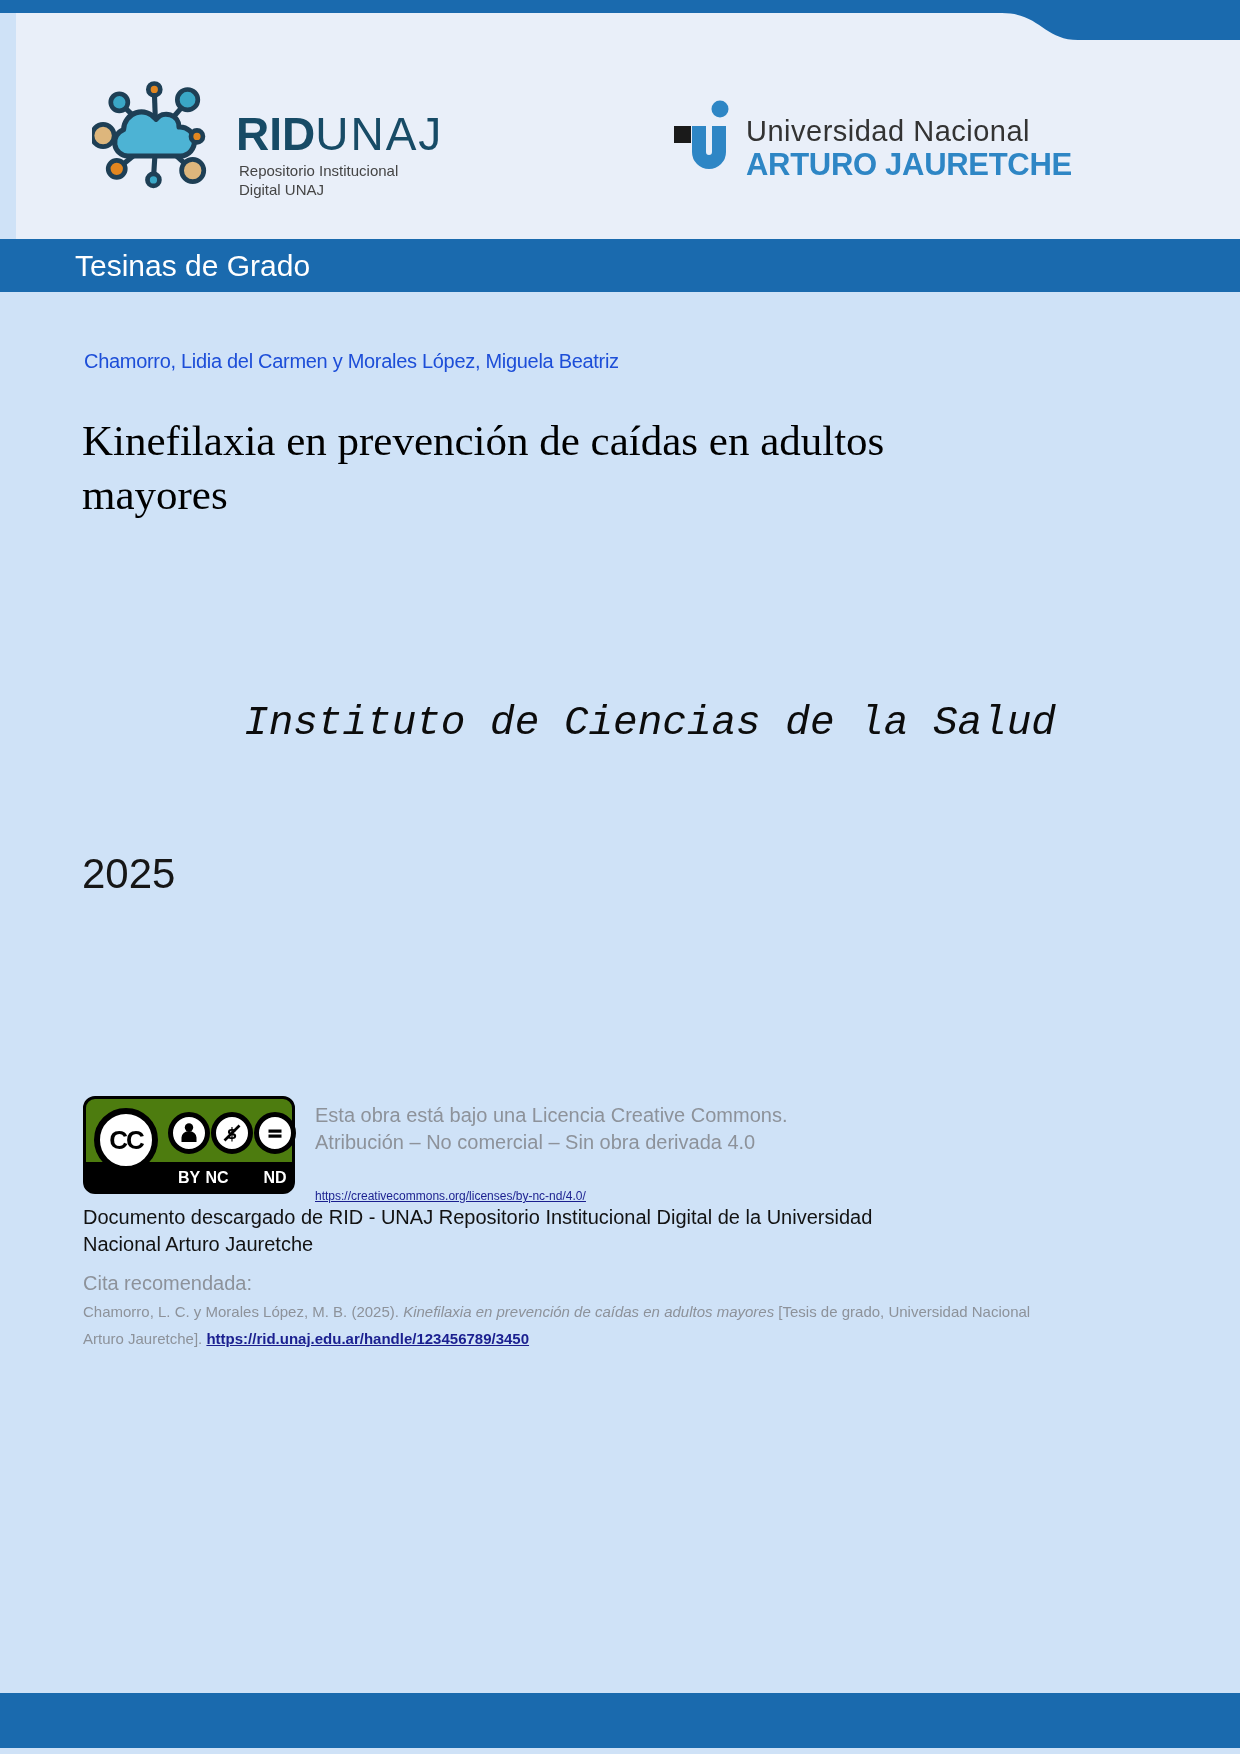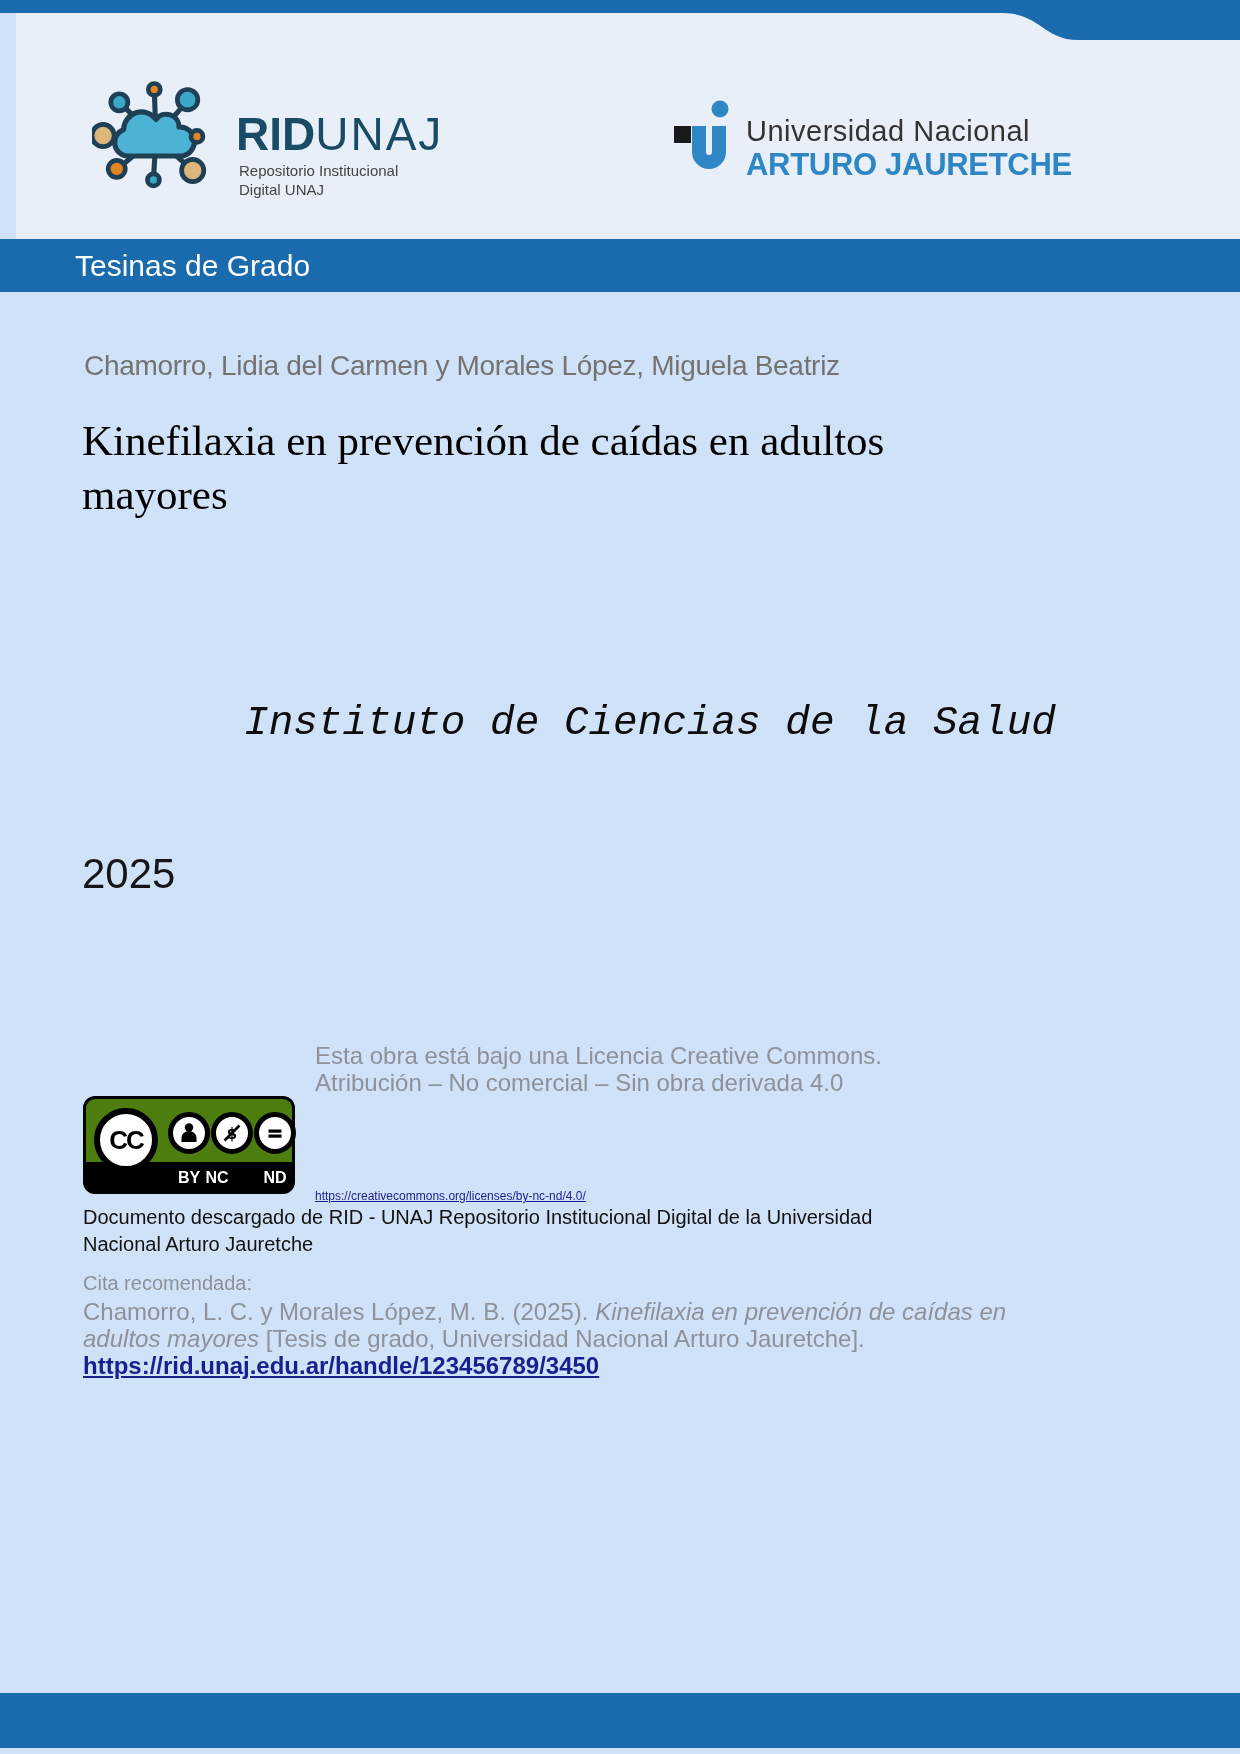--- a/index.html
+++ b/index.html
@@ -26,42 +26,42 @@
   .rid-wordmark .bold{font-weight:800;letter-spacing:0;}
   .rid-wordmark .light{font-weight:300;letter-spacing:2px;}
   .rid-tagline{position:absolute;left:223px;top:148px;font-size:15px;line-height:19px;color:#454545;font-weight:500;}
   .unaj-mark-svg{position:absolute;left:658px;top:86px;}
   .unaj-name-top{position:absolute;left:730px;top:102px;font-size:29px;color:#333;letter-spacing:.5px;white-space:nowrap;}
   .unaj-name-bottom{position:absolute;left:730px;top:134px;font-size:31px;font-weight:700;color:var(--brand-light-blue);letter-spacing:-.3px;white-space:nowrap;}
   
   .band{position:absolute;left:0;top:239px;width:1240px;height:53px;background:var(--accent-blue);}
   .band-title{position:absolute;left:75px;top:0;line-height:53px;font-size:30px;color:#fff;}
   
-  .authors{position:absolute;left:84px;top:350px;width:1020px;font-size:28px;color:#737373;letter-spacing:-.3px;}
+  .authors{position:absolute;left:84px;top:350px;width:1020px;font-size:20px;color:#1d4ed8;letter-spacing:-.3px;}
   .doc-title{position:absolute;left:82px;top:414px;width:950px;font-family:"Liberation Serif",serif;font-size:43px;line-height:54px;color:#000;}
   .center-block{position:absolute;left:165px;width:970px;text-align:center;font-family:Liberation Mono, monospace;font-style:italic;color:#0c0c0c;}
   .institute{top:698px;font-size:41px;line-height:50px;}
   .career{top:806px;font-size:42px;line-height:76px;}
   .year{position:absolute;left:82px;top:850px;font-size:42px;color:#161616;}
   
   .cc-badge{position:absolute;left:83px;top:1096px;width:212px;height:98px;background:#4d7c0f;border:3px solid #000;border-radius:12px;}
   .cc-strip{position:absolute;left:-1px;right:-1px;bottom:-1px;height:30px;background:#000;border-radius:0 0 9px 9px;}
   .cc-circle{position:absolute;background:#fff;border-radius:50%;display:flex;align-items:center;justify-content:center;}
   .cc-big{left:8px;top:9px;width:64px;height:64px;border:6px solid #000;font-weight:800;font-size:26px;letter-spacing:-2px;color:#000;}
   .cc-small{top:13px;width:42px;height:42px;border:5px solid #000;}
   .cc-s1{left:82px;}.cc-s2{left:125px;}.cc-s3{left:168px;}
   .cc-label{position:absolute;bottom:4px;width:42px;text-align:center;color:#fff;font-size:16px;font-weight:700;}
   .cc-l1{left:82px;}.cc-l2{left:110px;margin-top:40px;}.cc-l3{left:168px;}
   
-  .lic-text{position:absolute;left:315px;top:1042px;font-size:24px;line-height:27px;color:var(--muted-gray);}
+  .lic-text{position:absolute;left:315px;top:1102px;font-size:20px;line-height:27px;color:var(--muted-gray);}
   .lic-link{position:absolute;left:315px;top:1189px;font-size:12px;color:var(--link-navy);text-decoration:underline;}
   
   .download-note{position:absolute;left:83px;top:1204px;width:835px;font-size:20px;line-height:27px;color:#121212;}
   .cita-label{position:absolute;left:83px;top:1272px;font-size:20px;color:var(--muted-gray);}
-  .citation{position:absolute;left:83px;top:1298px;width:960px;font-size:24px;line-height:27px;color:var(--muted-gray);}
+  .citation{position:absolute;left:83px;top:1298px;width:960px;font-size:15px;line-height:27px;color:var(--muted-gray);}
   .citation .it{font-style:italic;}
   .citation a{color:var(--link-navy);font-weight:700;text-decoration:underline;}
   .lic-link a{color:var(--link-navy);text-decoration:underline;}
   
   .bottombar{position:absolute;left:0;top:1693px;width:1240px;height:55px;background:var(--accent-blue);}
 </style>
 </head>
 <body>
 
 <div class="page">

